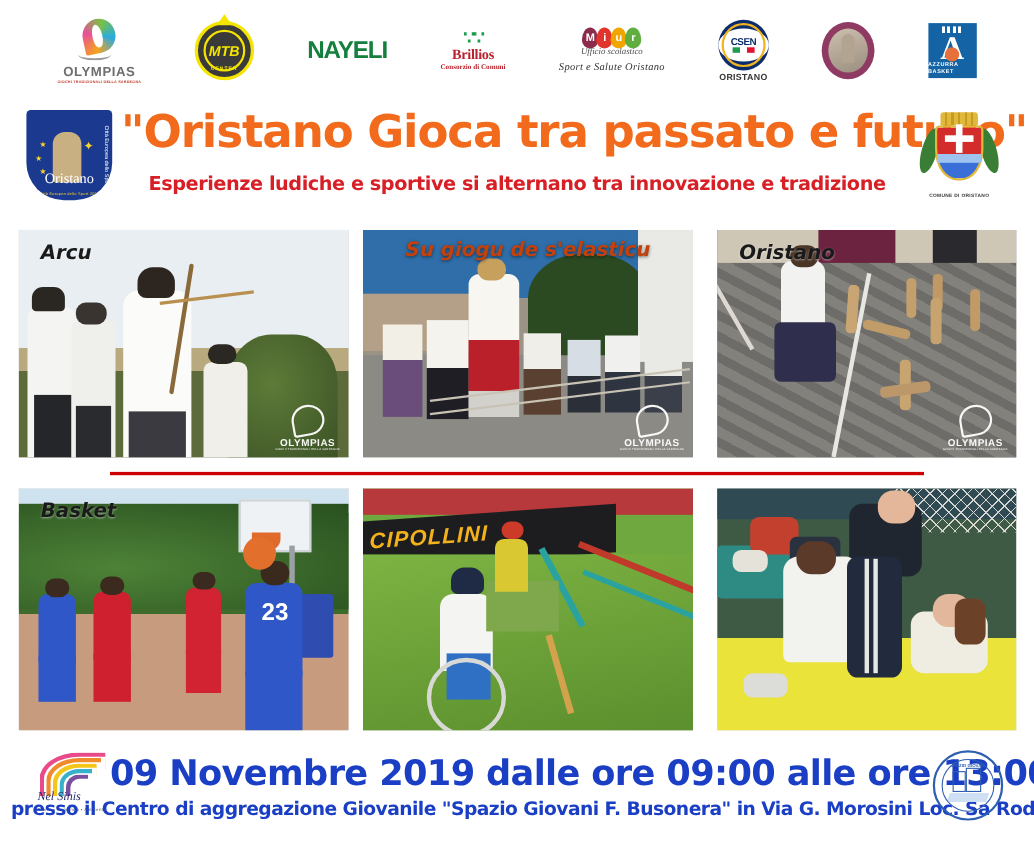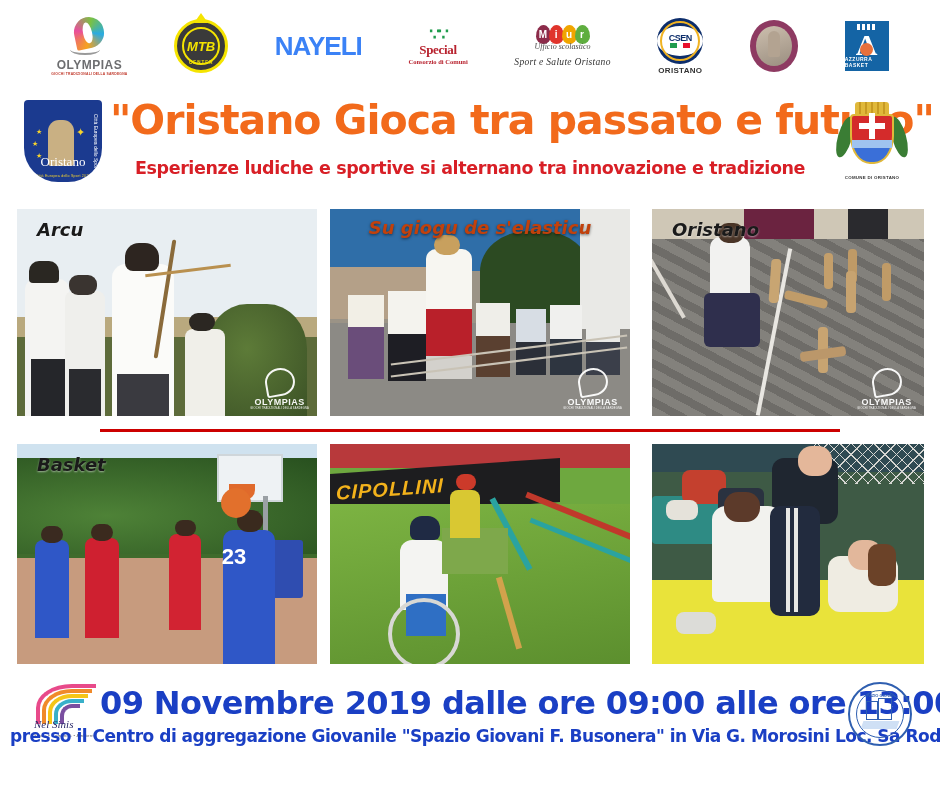--- a/index.html
+++ b/index.html
@@ -33,21 +33,21 @@
   
   .mtb{width:48px;height:48px;border-radius:50%;background:#3a3a3a;
     border:3px solid #f5e400;display:flex;align-items:center;justify-content:center;position:relative;}
   .mtb-inner{width:34px;height:34px;border-radius:50%;border:2px solid #f5e400;display:flex;align-items:center;justify-content:center;}
   .mtb-t{font-size:13px;font-weight:bold;color:#f5e400;font-style:italic;line-height:1;}
   .mtb-c{position:absolute;bottom:5px;font-size:4.5px;color:#f5e400;font-weight:bold;letter-spacing:1px;}
   .mtb-top{position:absolute;top:-9px;left:50%;transform:translateX(-50%);width:0;height:0;
     border-left:7px solid transparent;border-right:7px solid transparent;border-bottom:10px solid #f5e400;}
 
   
-  .nayeli{font-size:26px;font-weight:bold;color:#3b82f6;letter-spacing:-1px;position:relative;}
+  .nayeli{font-size:22px;font-weight:bold;color:#15803d;letter-spacing:-1px;position:relative;}
 
   
   .dg-icon{font-size:17px;color:#1f9c4d;font-weight:bold;line-height:.9;letter-spacing:-2px;}
   .dg-t{font-size:13px;font-weight:bold;color:#b8232f;font-family:"Liberation Serif",serif;letter-spacing:-.3px;}
   .dg-s{font-size:6.5px;color:#b8232f;font-family:"Liberation Serif",serif;font-weight:bold;}
 
   
   .miur-row{display:flex;}
   .miur-d{width:15px;height:19px;border-radius:50% 50% 50% 50%/60% 60% 40% 40%;
     display:flex;align-items:center;justify-content:center;color:#fff;font-size:10px;font-weight:bold;margin:0 -1px;}
@@ -194,21 +194,21 @@
         <div class="mtb-c">CENTER</div>
       </div>
     </div>
 
     <div class="logo">
       <div class="nayeli">NAYELI</div>
     </div>
 
     <div class="logo">
       <div class="dg-icon">∵∵</div>
-      <div class="dg-t">Special</div>
+      <div class="dg-t">Brillios</div>
       <div class="dg-s">Consorzio di Comuni</div>
     </div>
 
     <div class="logo">
       <div class="miur-row">
         <div class="miur-d" style="background:#8c2b4a">M</div>
         <div class="miur-d" style="background:#e0342c">i</div>
         <div class="miur-d" style="background:#f0a500">u</div>
         <div class="miur-d" style="background:#5fae3f">r</div>
       </div>
@@ -364,21 +364,21 @@
       <div class="fig" style="left:18px;top:152px;width:34px;height:42px;background:#2f57c7;"></div>
       <div class="fig" style="left:68px;top:94px;width:34px;height:62px;background:#cf2030;border-radius:8px 8px 0 0;"></div>
       <div class="fig" style="left:74px;top:80px;width:22px;height:17px;background:#3b2a1e;border-radius:9px;"></div>
       <div class="fig" style="left:68px;top:150px;width:34px;height:44px;background:#cf2030;"></div>
       <div class="fig" style="left:152px;top:90px;width:32px;height:60px;background:#d22332;border-radius:8px 8px 0 0;"></div>
       <div class="fig" style="left:158px;top:76px;width:21px;height:16px;background:#3a2a1f;border-radius:9px;"></div>
       <div class="fig" style="left:152px;top:146px;width:32px;height:40px;background:#d22332;"></div>
       <div class="fig" style="left:206px;top:86px;width:52px;height:84px;background:#2f57c7;border-radius:10px 10px 0 0;"></div>
       <div class="fig" style="left:220px;top:66px;width:26px;height:22px;background:#3a2a1e;border-radius:11px;"></div>
       <div class="fig" style="left:206px;top:166px;width:52px;height:54px;background:#2f57c7;"></div>
-      <div class="fig" style="left:198px;top:100px;width:38px;height:26px;color:#fff;font-size:22px;font-weight:bold;font-family:'Liberation Sans',sans-serif;text-align:center;">23</div>
+      <div class="fig" style="left:214px;top:100px;width:38px;height:26px;color:#fff;font-size:22px;font-weight:bold;font-family:'Liberation Sans',sans-serif;text-align:center;">23</div>
       <div class="fig" style="left:204px;top:44px;width:30px;height:30px;border-radius:50%;background:#e2702c;"></div>
       <div class="caption dark cap-tl">Basket</div>
     </div>
 
     <div class="photo" style="left:330px;top:240px;width:300px;height:220px;">
       <div class="sky" style="background:linear-gradient(180deg,#6ea83f 0 100%)"></div>
       <div class="fig" style="left:0;top:0;width:300px;height:24px;background:#b8393b;"></div>
       <div class="fig" style="left:0;top:22px;width:230px;height:44px;background:#1d1d1f;transform:skewY(-4deg);"></div>
       <div class="fig" style="left:6px;top:30px;width:220px;height:26px;color:#f3b21b;font-size:20px;font-weight:bold;font-style:italic;transform:skewY(-4deg);letter-spacing:1px;">CIPOLLINI</div>
       <div class="fig" style="left:0;top:60px;width:300px;height:160px;background:linear-gradient(170deg,#7cb342,#5c8f2e);"></div>

